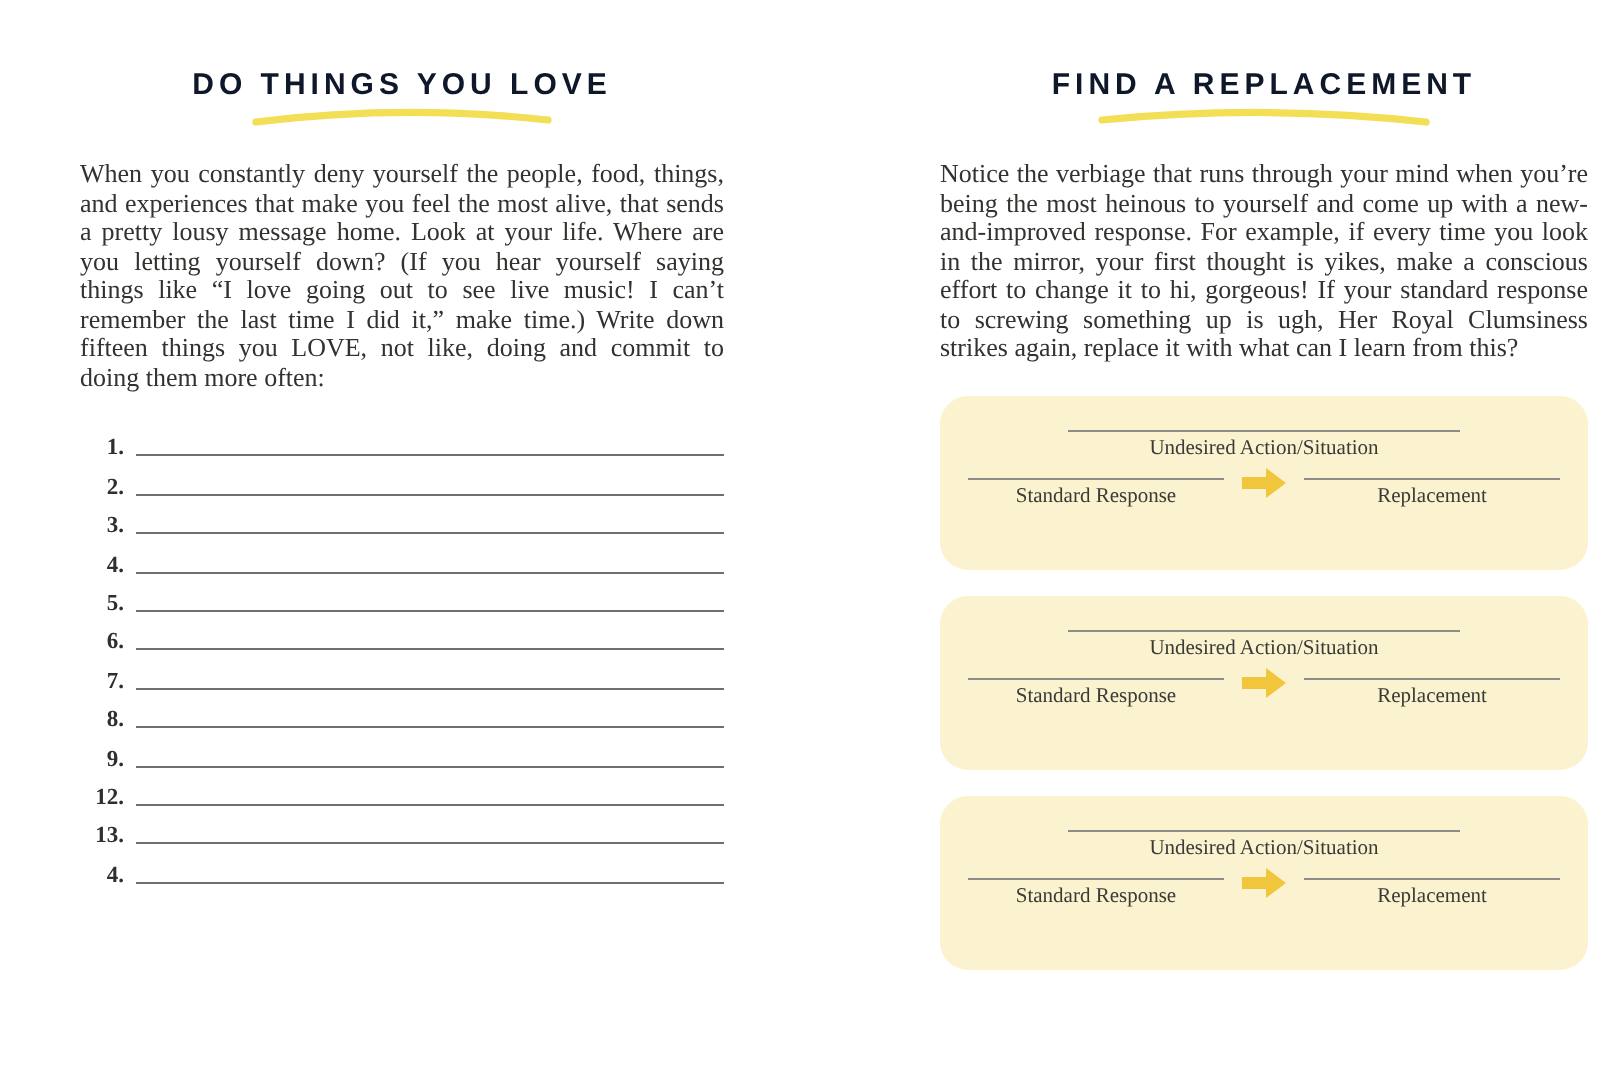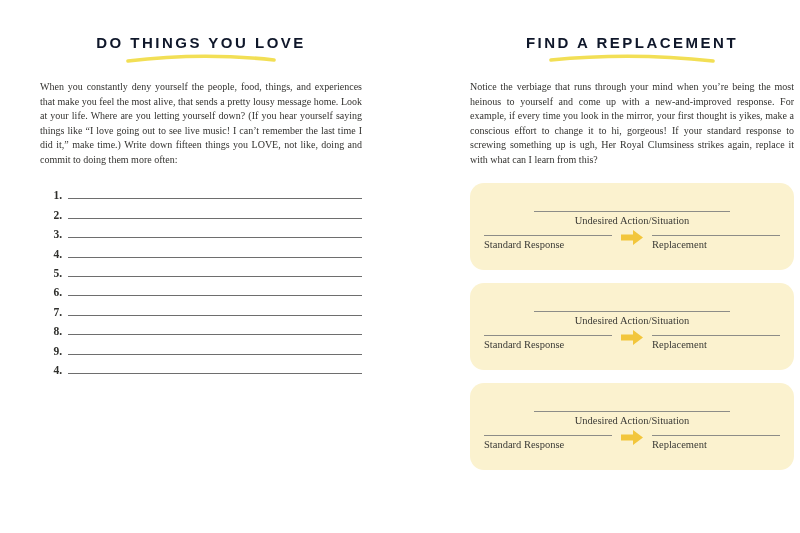--- a/index.html
+++ b/index.html
@@ -20,42 +20,42 @@
   .page-right{left:430px;width:324px;margin-left:40px;}
 
   .title-block{text-align:center;margin-top:34px;}
   .page-title{
     font-family:"Liberation Sans", sans-serif;
     font-weight:700;font-size:15px;letter-spacing:2.5px;color:#0f172a;
   }
   .swoosh{display:block;margin:3px auto 0;}
 
   .intro{
-    margin-top:16px;font-size:10px;line-height:14.5px;
+    margin-top:16px;font-size:13px;line-height:14.5px;
     text-align:justify;color:#33322f;
   }
   .it{}
 
   
   .write-lines{margin-top:15px;}
   .write-row{display:flex;align-items:flex-end;height:19.4px;}
   .num{font-weight:700;font-size:11.5px;width:22px;text-align:right;flex:0 0 22px;color:#2f2f2c;}
   .rule-line{flex:1;border-bottom:1px solid var(--rule);margin-left:6px;margin-bottom:2px;}
 
   
   .replacement-boxes{margin-top:16px;}
   .rbox{
     background:var(--box);border-radius:14px;height:87px;margin-bottom:13px;
     padding:0 14px;
   }
-  .box-top{padding-top:28px;text-align:center;}
+  .box-top{padding-top:17px;text-align:center;}
   .top-rule{width:66%;margin:0 auto;border-bottom:1px solid #8d8d88;}
   .box-label{font-size:10.5px;margin-top:3px;color:#3a3a36;}
   .box-bottom{display:flex;align-items:flex-start;margin-top:9px;}
-  .bcell{flex:1;}
+  .bcell{flex:1;text-align:center;}
   .bcell .cell-rule{border-bottom:1px solid #8d8d88;width:100%;}
   .arrow-wrap{flex:0 0 40px;display:flex;justify-content:center;align-items:center;margin-top:-6px;}
 </style>
 </head>
 <body>
 
 <div class="spread">
 
   <div class="page page-left">
     <div class="title-block">
@@ -93,20 +93,28 @@
         <div class="write-row">
           <span class="num">7.</span>
           <span class="rule-line"></span>
         </div>
         <div class="write-row">
           <span class="num">8.</span>
           <span class="rule-line"></span>
         </div>
         <div class="write-row">
           <span class="num">9.</span>
+          <span class="rule-line"></span>
+        </div>
+        <div class="write-row">
+          <span class="num">12.</span>
+          <span class="rule-line"></span>
+        </div>
+        <div class="write-row">
+          <span class="num">13.</span>
           <span class="rule-line"></span>
         </div>
         <div class="write-row">
           <span class="num">4.</span>
           <span class="rule-line"></span>
         </div>
       </div>
   </div>
 
   <div class="page page-right">

